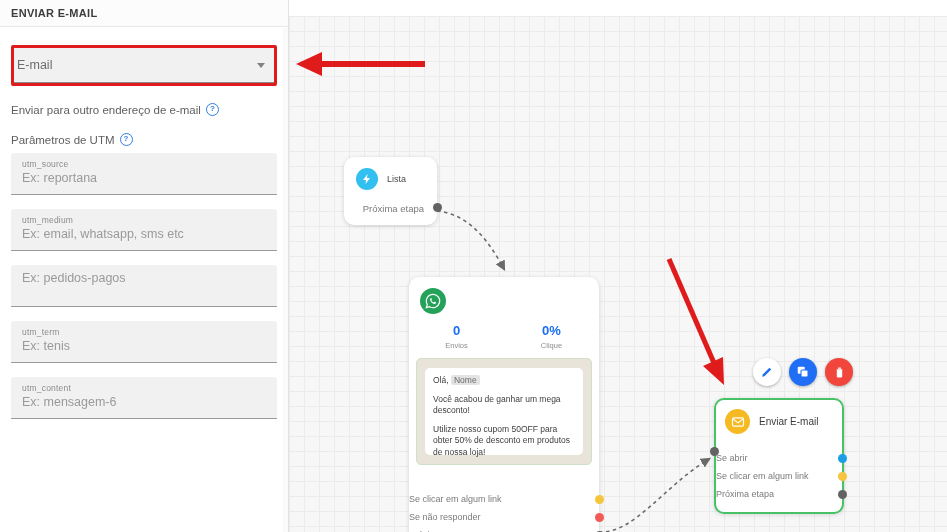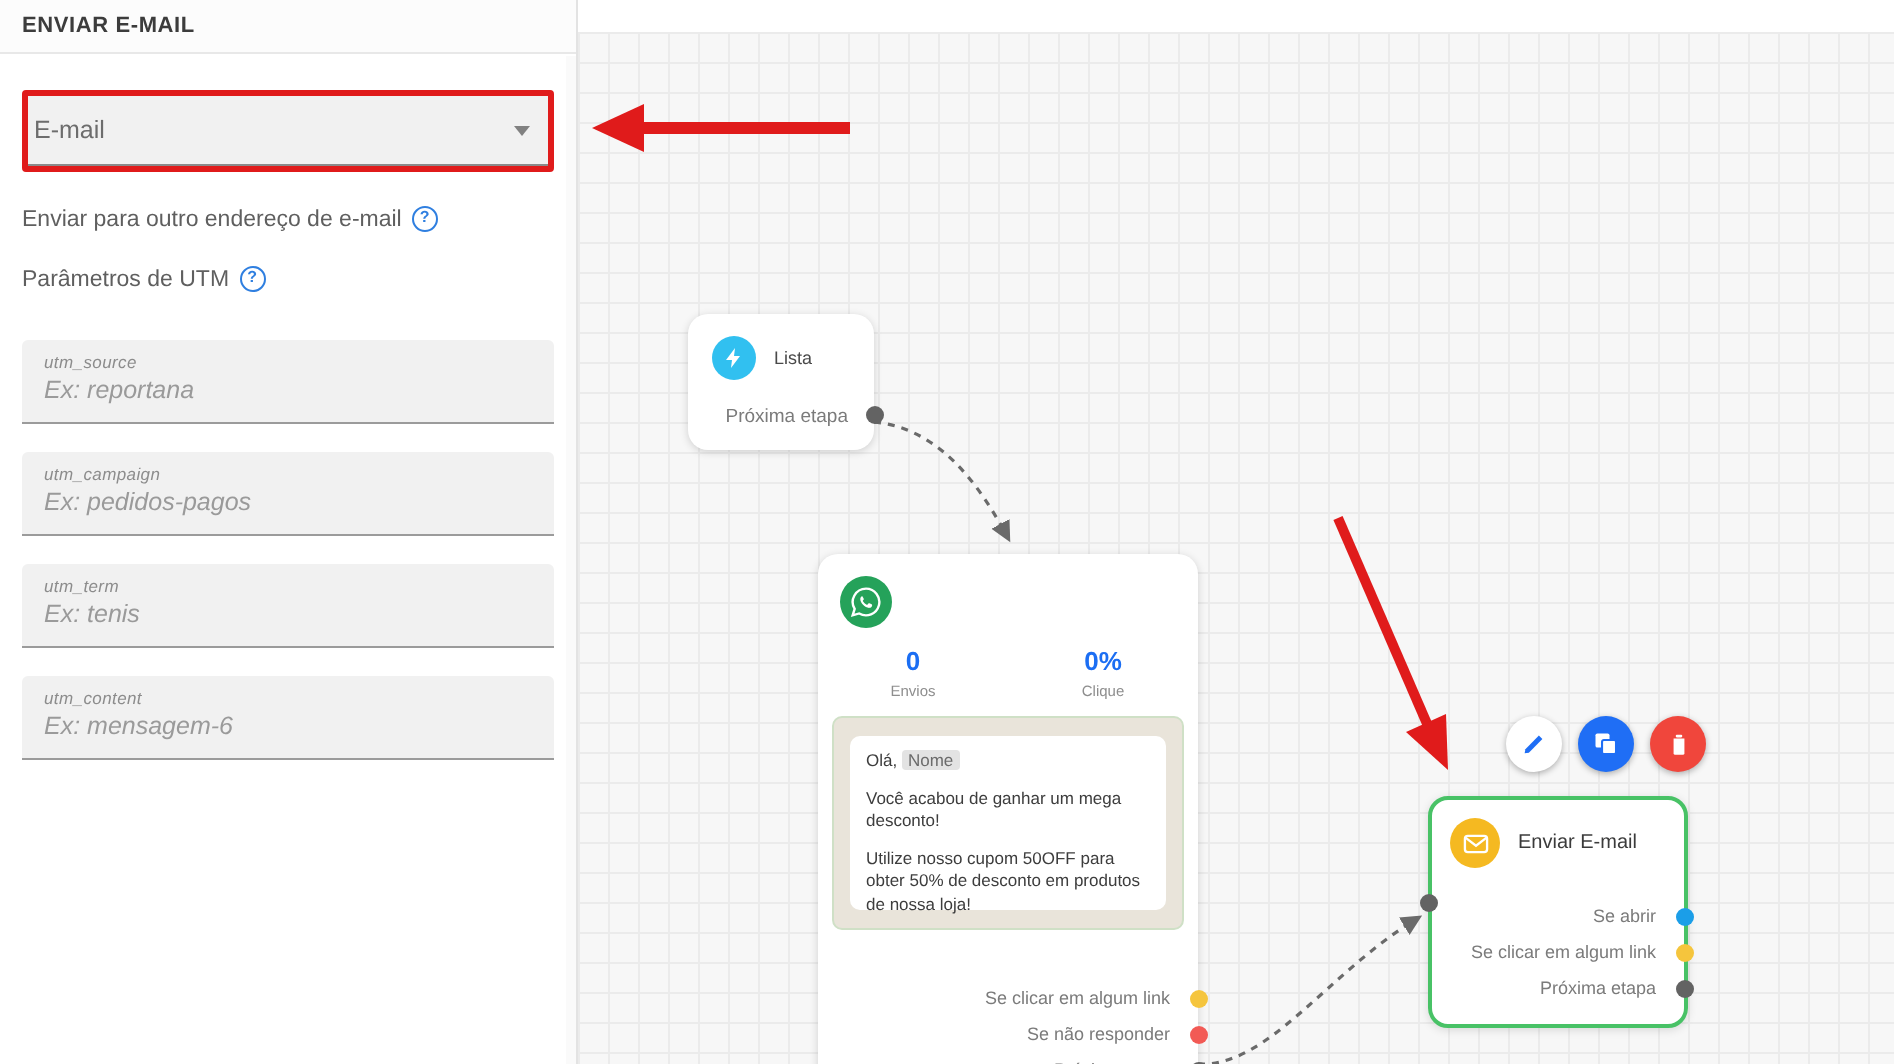--- a/index.html
+++ b/index.html
@@ -60,21 +60,21 @@
     display:flex;align-items:center;padding:0 11px;box-sizing:border-box;
   }
   .text-field .ph{font-size:12.5px;color:#9a9a9a;}
 
   .utm-field{
     background:#f1f1f1;border-bottom:1px solid #9b9b9b;border-radius:3px 3px 0 0;
     padding:5px 11px 4px;box-sizing:border-box;margin-bottom:14px;height:42px;
   }
   .utm-key{font-size:8.5px;color:#8c8c8c;line-height:12px;letter-spacing:.2px;}
   .utm-ph{font-size:12.5px;color:#9a9a9a;line-height:17px;}
-  #utm-list{margin-top:24px;font-style:italic;}
+  #utm-list{margin-top:7px;}
 
   
   #sb-scroll{
     position:absolute;right:0;top:28px;width:5px;height:504px;background:#fafafa;
   }
 
   
   #canvas{
     position:absolute;left:289px;top:16px;width:658px;height:532px;
     background-color:#f7f7f7;
@@ -126,21 +126,21 @@
       radial-gradient(circle at 50% 85%, rgba(255,255,255,.4) 0 3px, transparent 4px);
   }
   #wa-bubble{
     background:#ffffff;border-radius:5px;padding:7px 8px;box-sizing:border-box;
     font-size:8.5px;color:#3d3d3d;line-height:11.5px;height:100%;
   }
   .tag{background:#e3e3e3;border-radius:2px;padding:0 3px;color:#6b6b6b;}
   #wa-bubble p{margin:0 0 7px;}
   #wa-outs{position:absolute;left:0;right:0;bottom:8px;}
   .out-row{
-    display:flex;align-items:center;justify-content:flex-end;height:18px;
+    display:flex;align-items:center;height:18px;
     padding-right:14px;position:relative;
   }
   .out-label{font-size:9px;color:#7b7b7b;}
   .out-dot{
     position:absolute;right:-4.5px;width:9px;height:9px;border-radius:50%;
   }
 
   
   #node-email{
     left:425px;top:382px;width:130px;height:116px;
@@ -193,21 +193,24 @@
         <span>Parâmetros de UTM</span>
         <span class="help-icon">?</span>
       </div>
 
       <div id="utm-list">
         <div class="utm-field">
           <div class="utm-key">utm_source</div>
           <div class="utm-ph">Ex: reportana</div>
         </div>
         <div class="utm-field">
-          <div class="utm-key">utm_campaign</div>
+          <div class="utm-key">utm_medium</div>
+          <div class="utm-ph">Ex: email, whatsapp, sms etc</div>
+        </div>
+        <div class="utm-field">
           <div class="utm-ph">Ex: pedidos-pagos</div>
         </div>
         <div class="utm-field">
           <div class="utm-key">utm_term</div>
           <div class="utm-ph">Ex: tenis</div>
         </div>
         <div class="utm-field">
           <div class="utm-key">utm_content</div>
           <div class="utm-ph">Ex: mensagem-6</div>
         </div>

